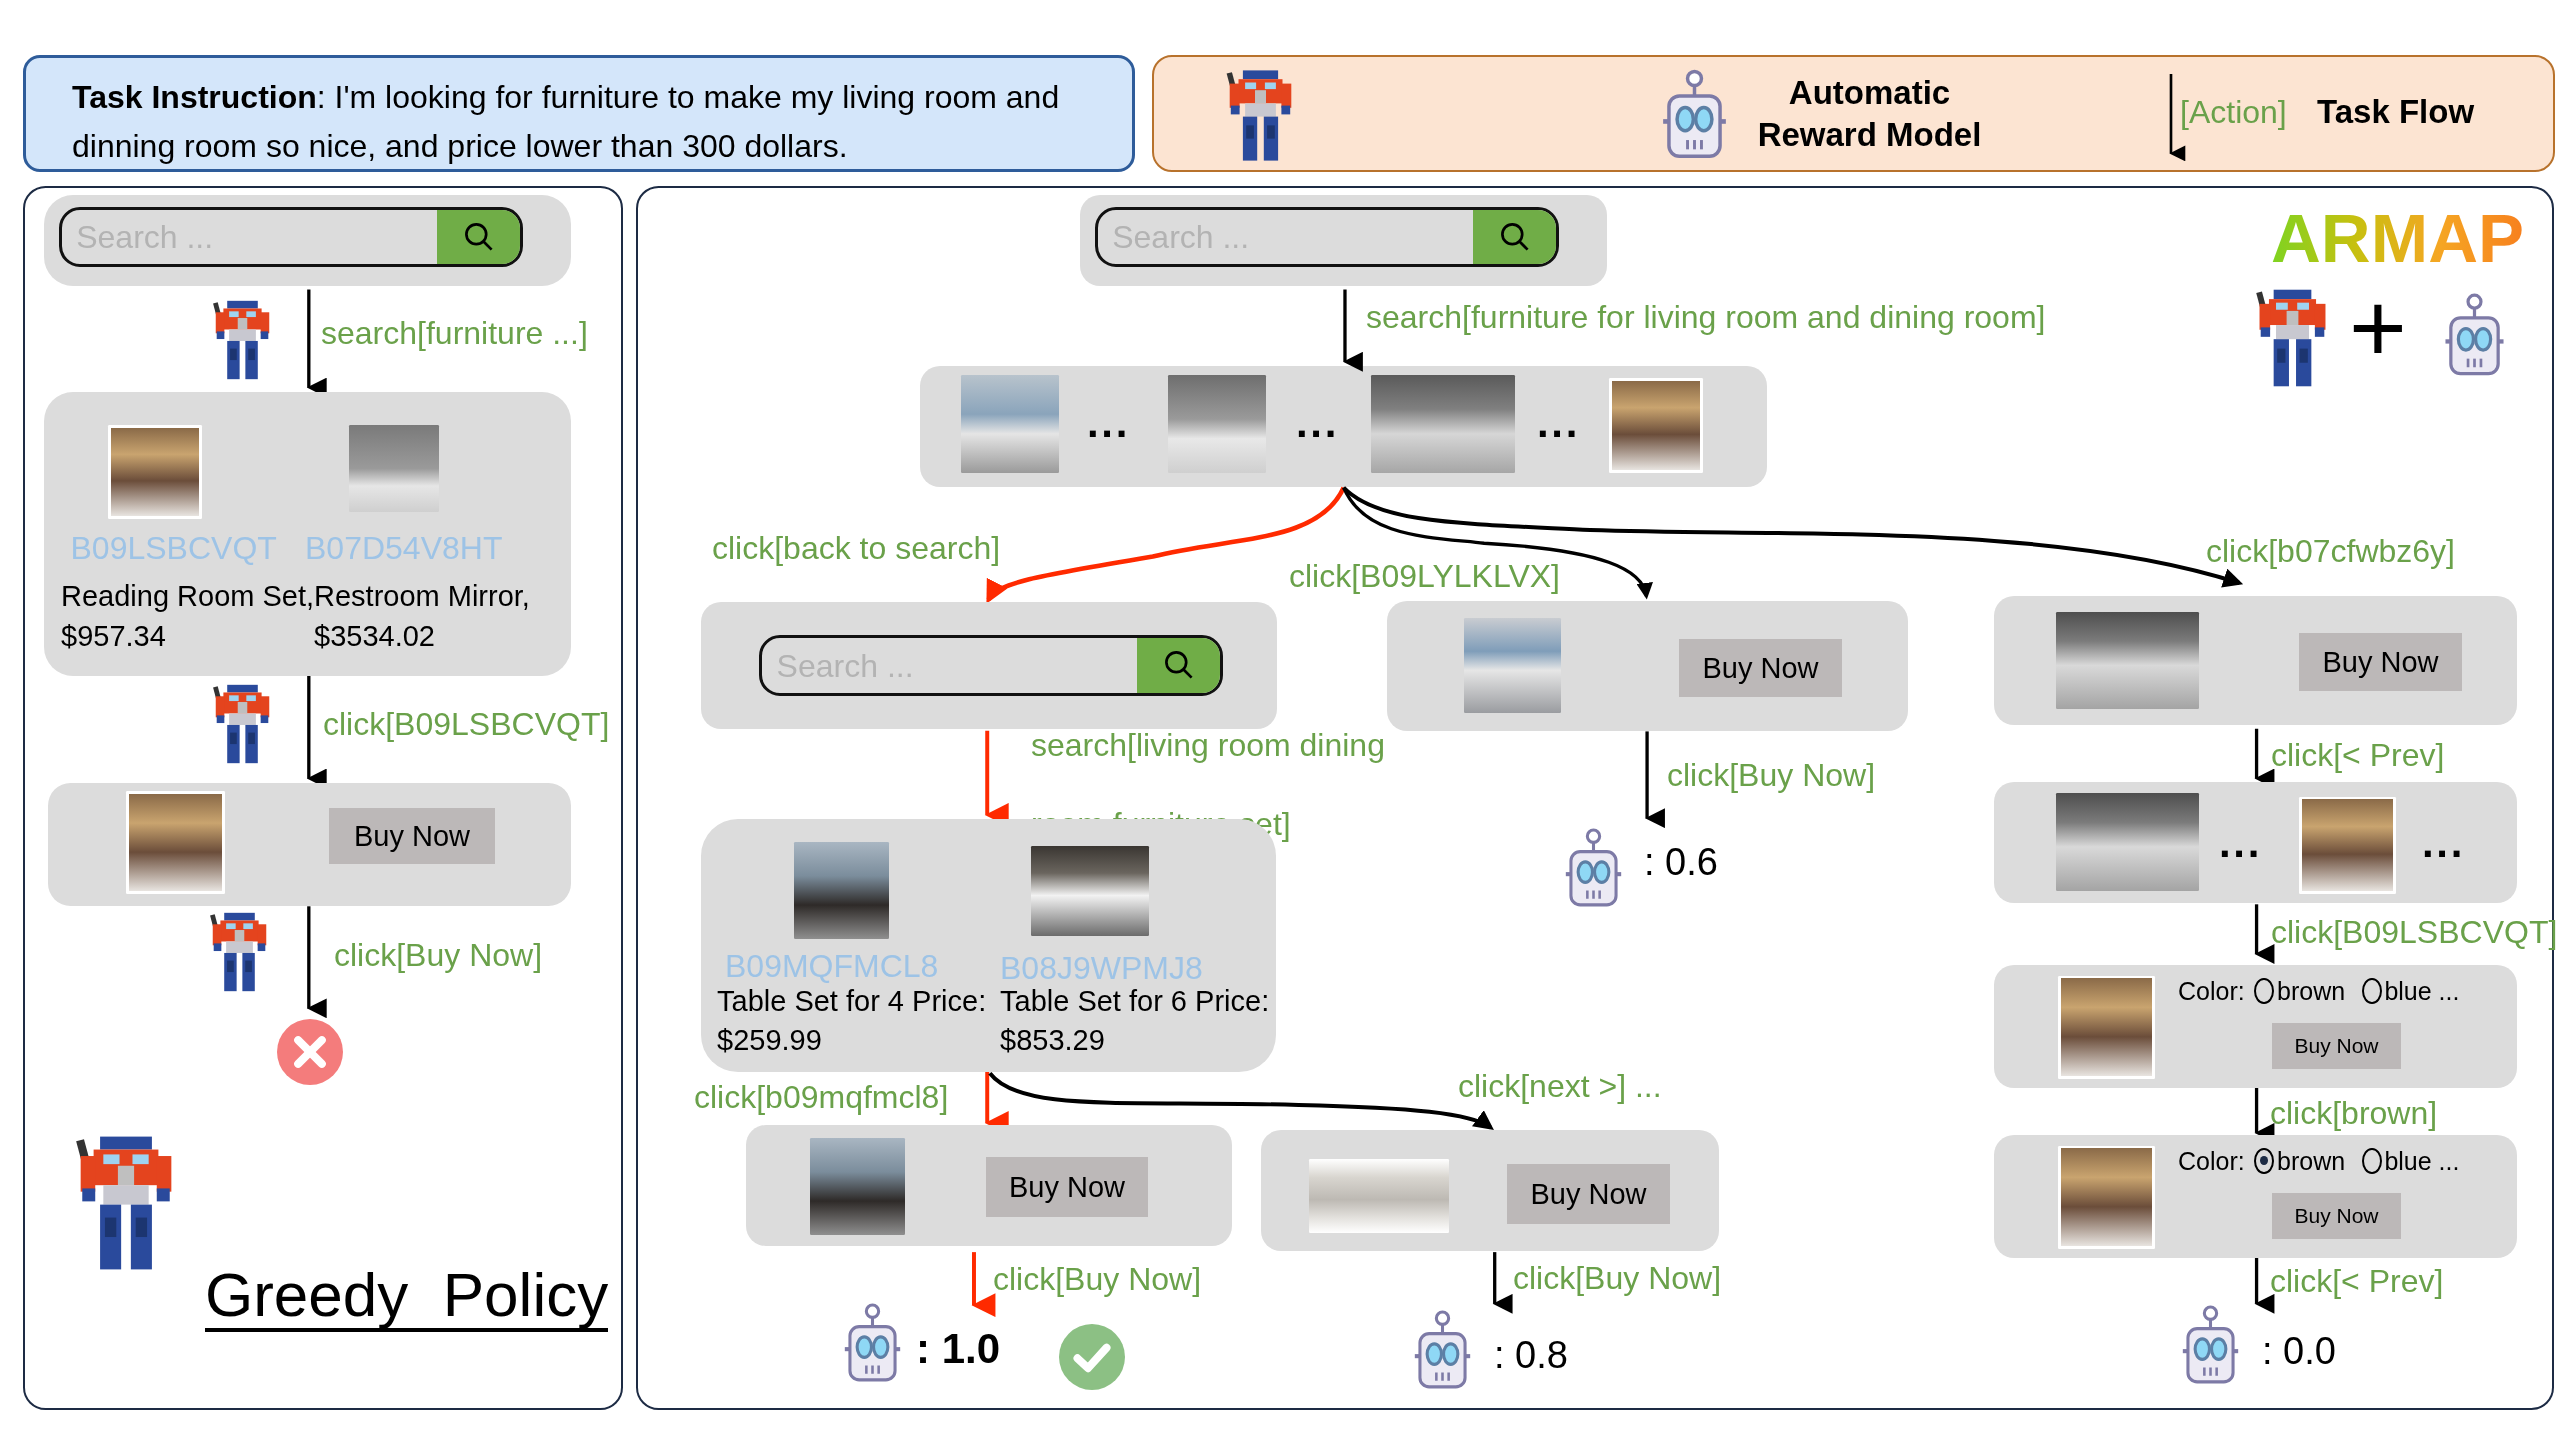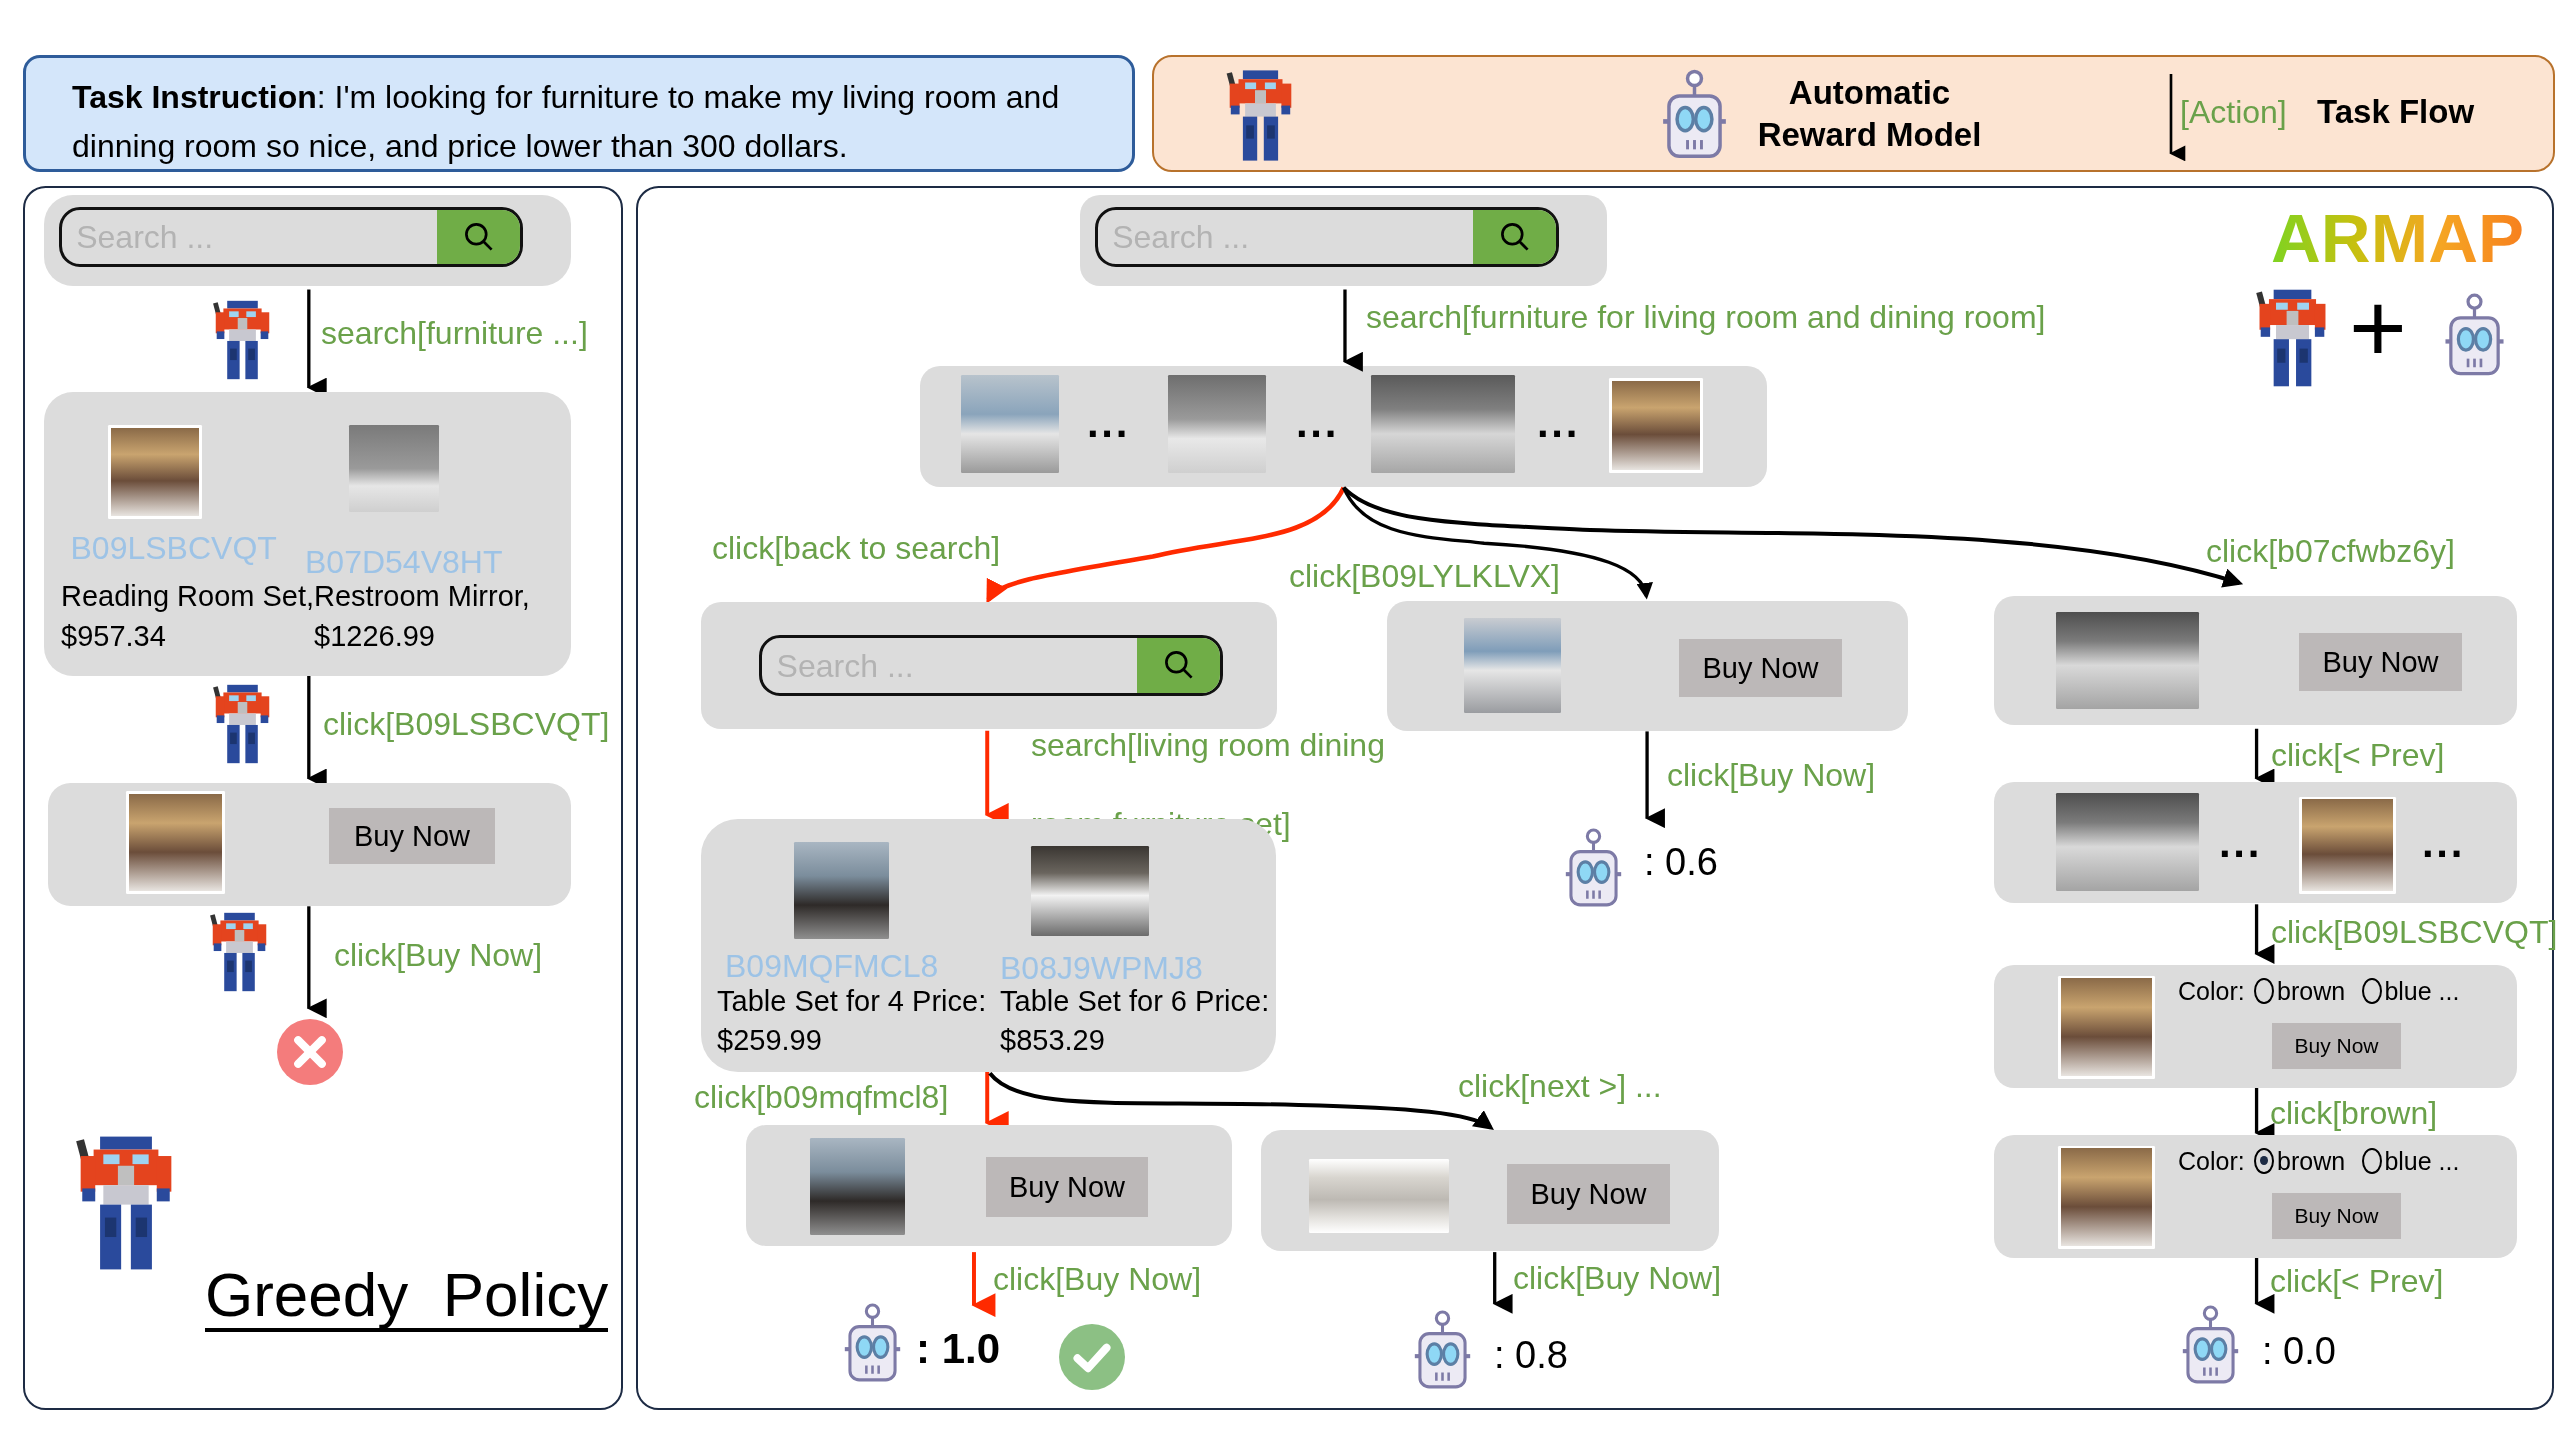--- a/index.html
+++ b/index.html
@@ -123,25 +123,25 @@
     <use href="#policy-robot" width="95" height="130"></use>
   </svg>
 <div class="abs action" style="left:321px;top:315px;">search[furniture ...]</div>
 
 <div class="abs node" style="left:44px;top:392px;width:527px;height:284px;">
   <div class="abs img" style="left:64px;top:33px;width:94px;height:94px;background:#fff;">
     <div style="position:absolute;left:2.7px;top:2.7px;right:2.7px;bottom:2.7px;background:linear-gradient(180deg,#8a6a48 0%,#c9a46f 30%,#6b4d3a 60%,#e8e4e0 100%);"></div>
   </div>
   <div class="abs img" style="left:305px;top:33px;width:90px;height:87px;background:linear-gradient(180deg,#7a7a7a 0%,#9a9a9a 50%,#e6e6e6 70%,#cfcfcf 100%);"></div>
   <div class="abs asin" style="left:26.5px;top:138px;">B09LSBCVQT</div>
-  <div class="abs asin" style="left:261px;top:138px;margin-top:14px;">B07D54V8HT</div>
+  <div class="abs asin" style="left:261px;top:138px;">B07D54V8HT</div>
   <div class="abs ptext" style="left:17px;top:184px;">Reading Room Set,</div>
   <div class="abs ptext" style="left:17px;top:224px;">$957.34</div>
   <div class="abs ptext" style="left:270px;top:184px;">Restroom Mirror,</div>
-  <div class="abs ptext" style="left:270px;top:224px;">$1226.99</div>
+  <div class="abs ptext" style="left:270px;top:224px;">$3534.02</div>
 </div>
 
 <svg style="left:211px;top:681px;width:63px;height:86px;" viewBox="0 0 95 130" width="63" height="86">
     <use href="#policy-robot" width="95" height="130"></use>
   </svg>
 <div class="abs action" style="left:323px;top:706px;">click[B09LSBCVQT]</div>
 
 <div class="abs node" style="left:48px;top:783px;width:523px;height:123px;border-radius:22.5px;">
   <div class="abs img" style="left:78px;top:8px;width:99px;height:103px;background:#fff;">
     <div style="position:absolute;left:2.7px;top:2.7px;right:2.7px;bottom:2.7px;background:linear-gradient(180deg,#8a6a48 0%,#c9a46f 30%,#6b4d3a 60%,#e8e4e0 100%);"></div>

